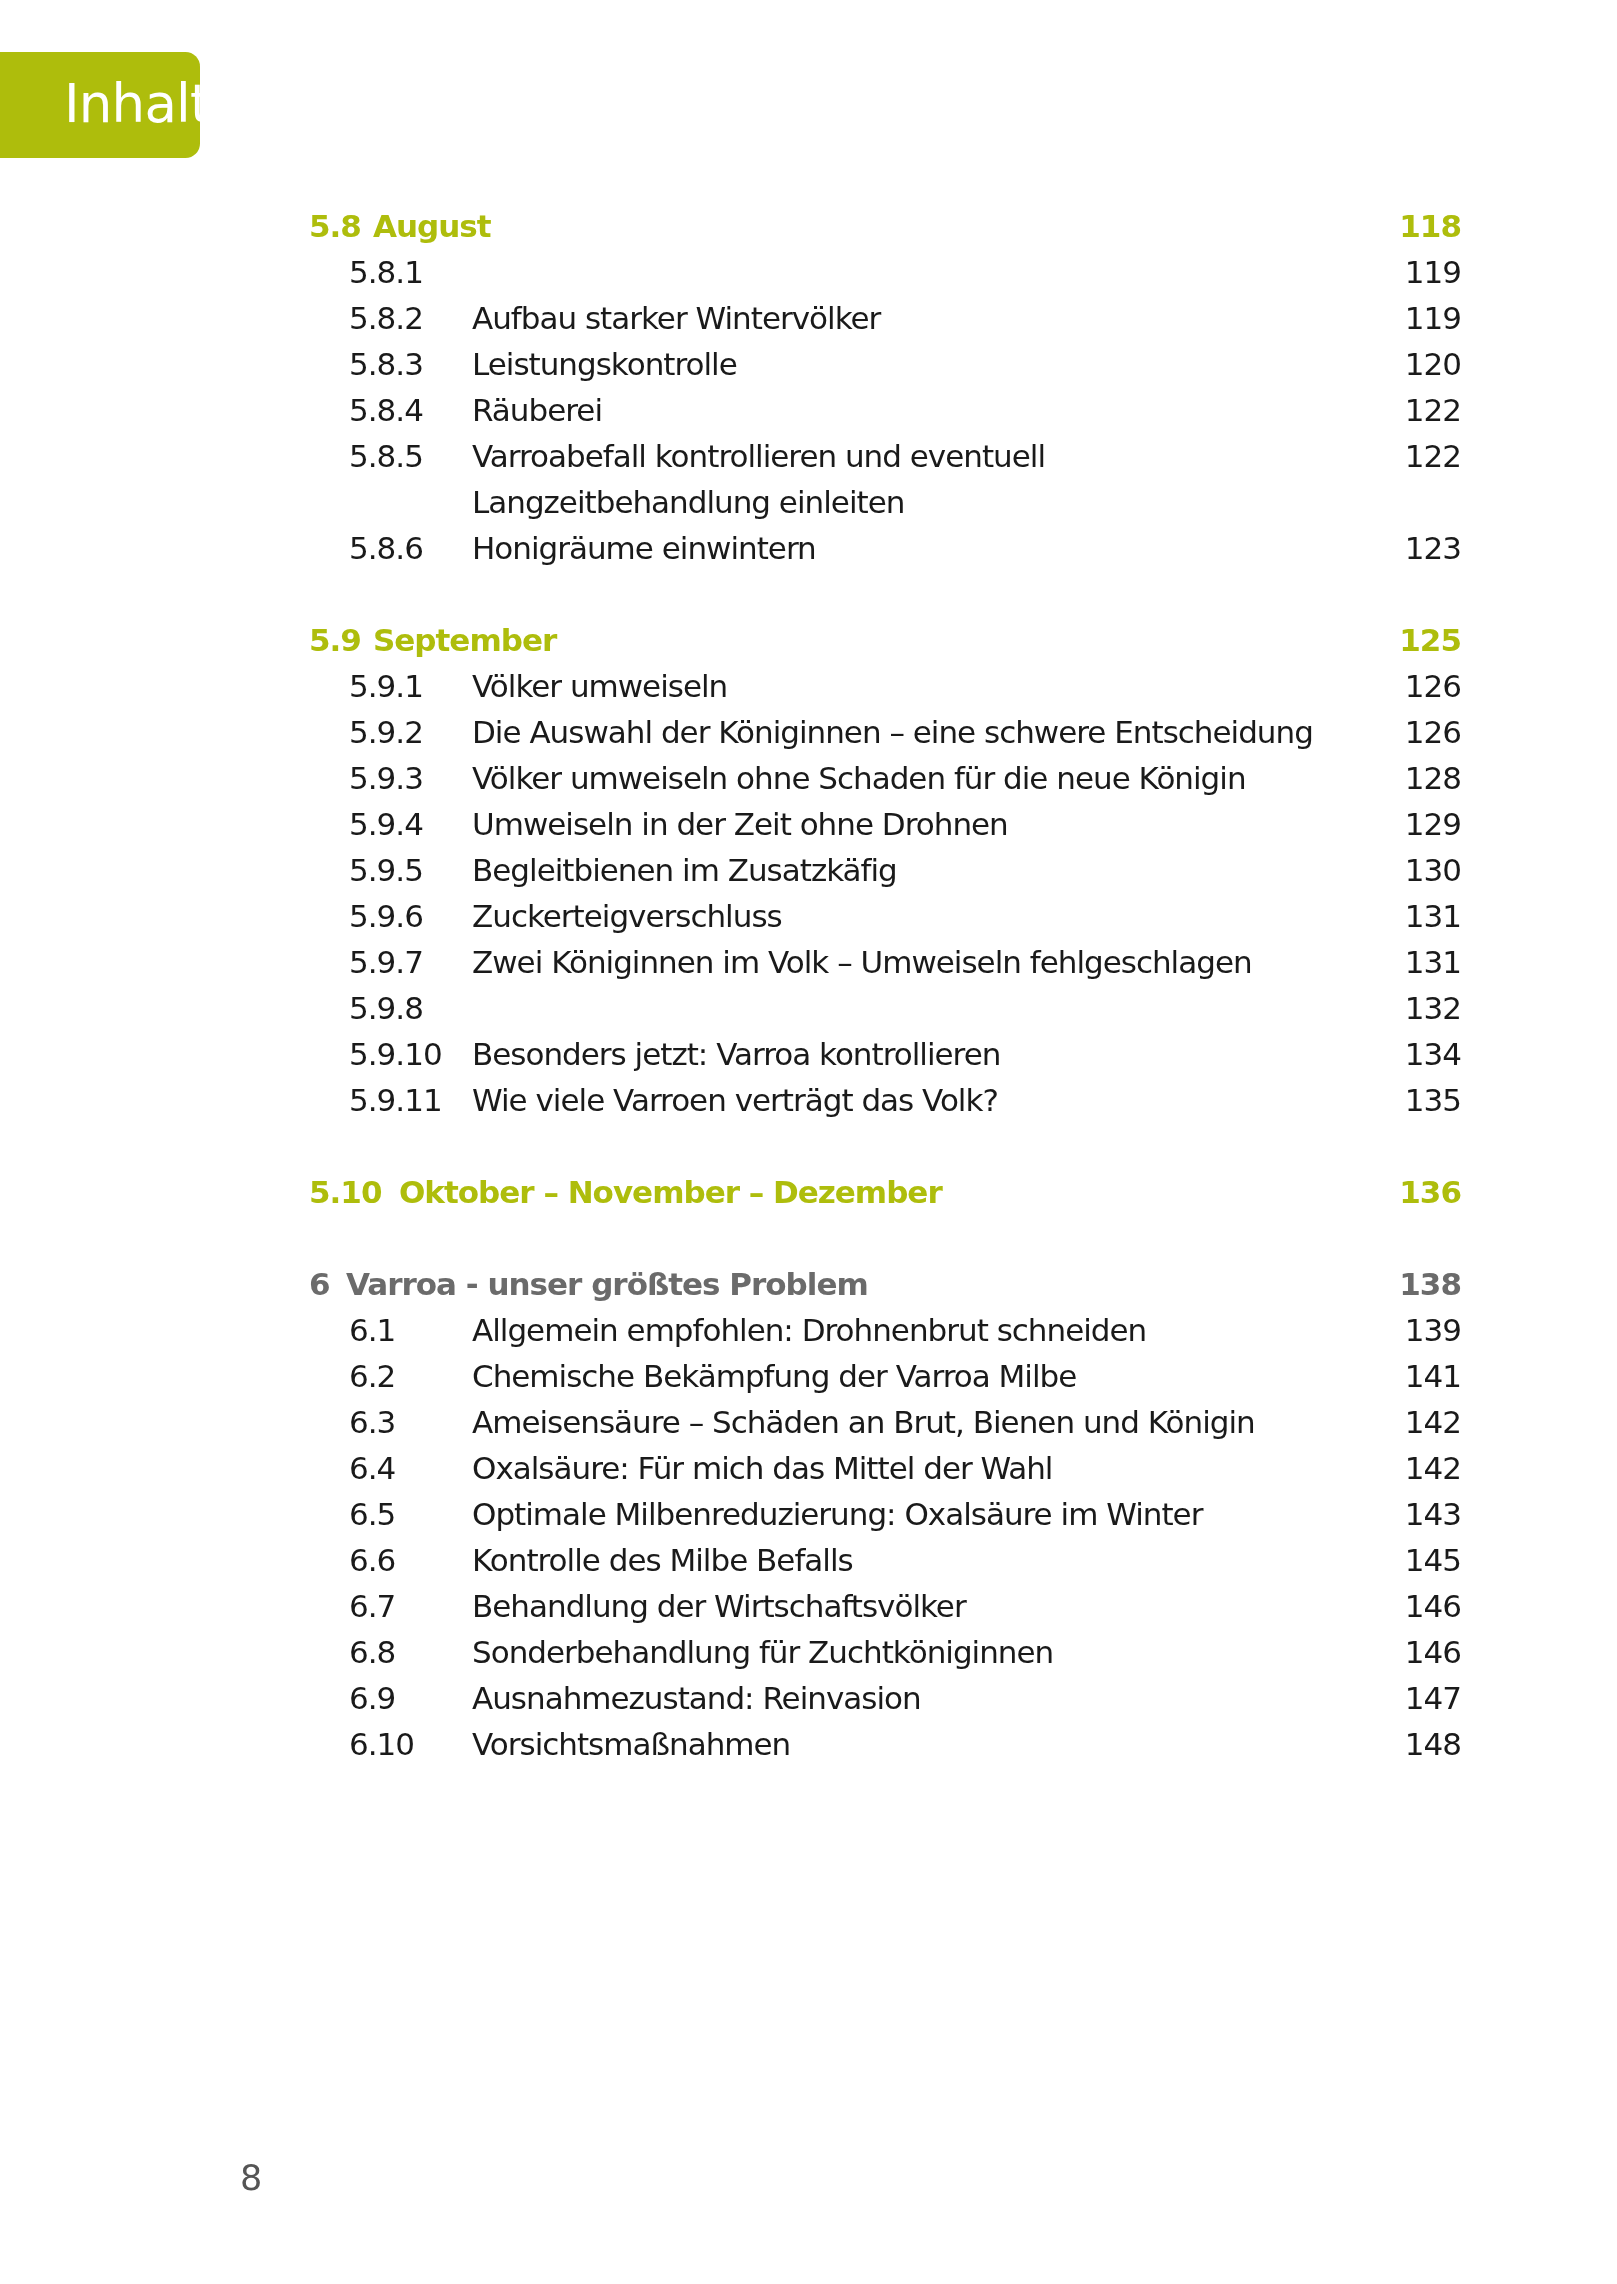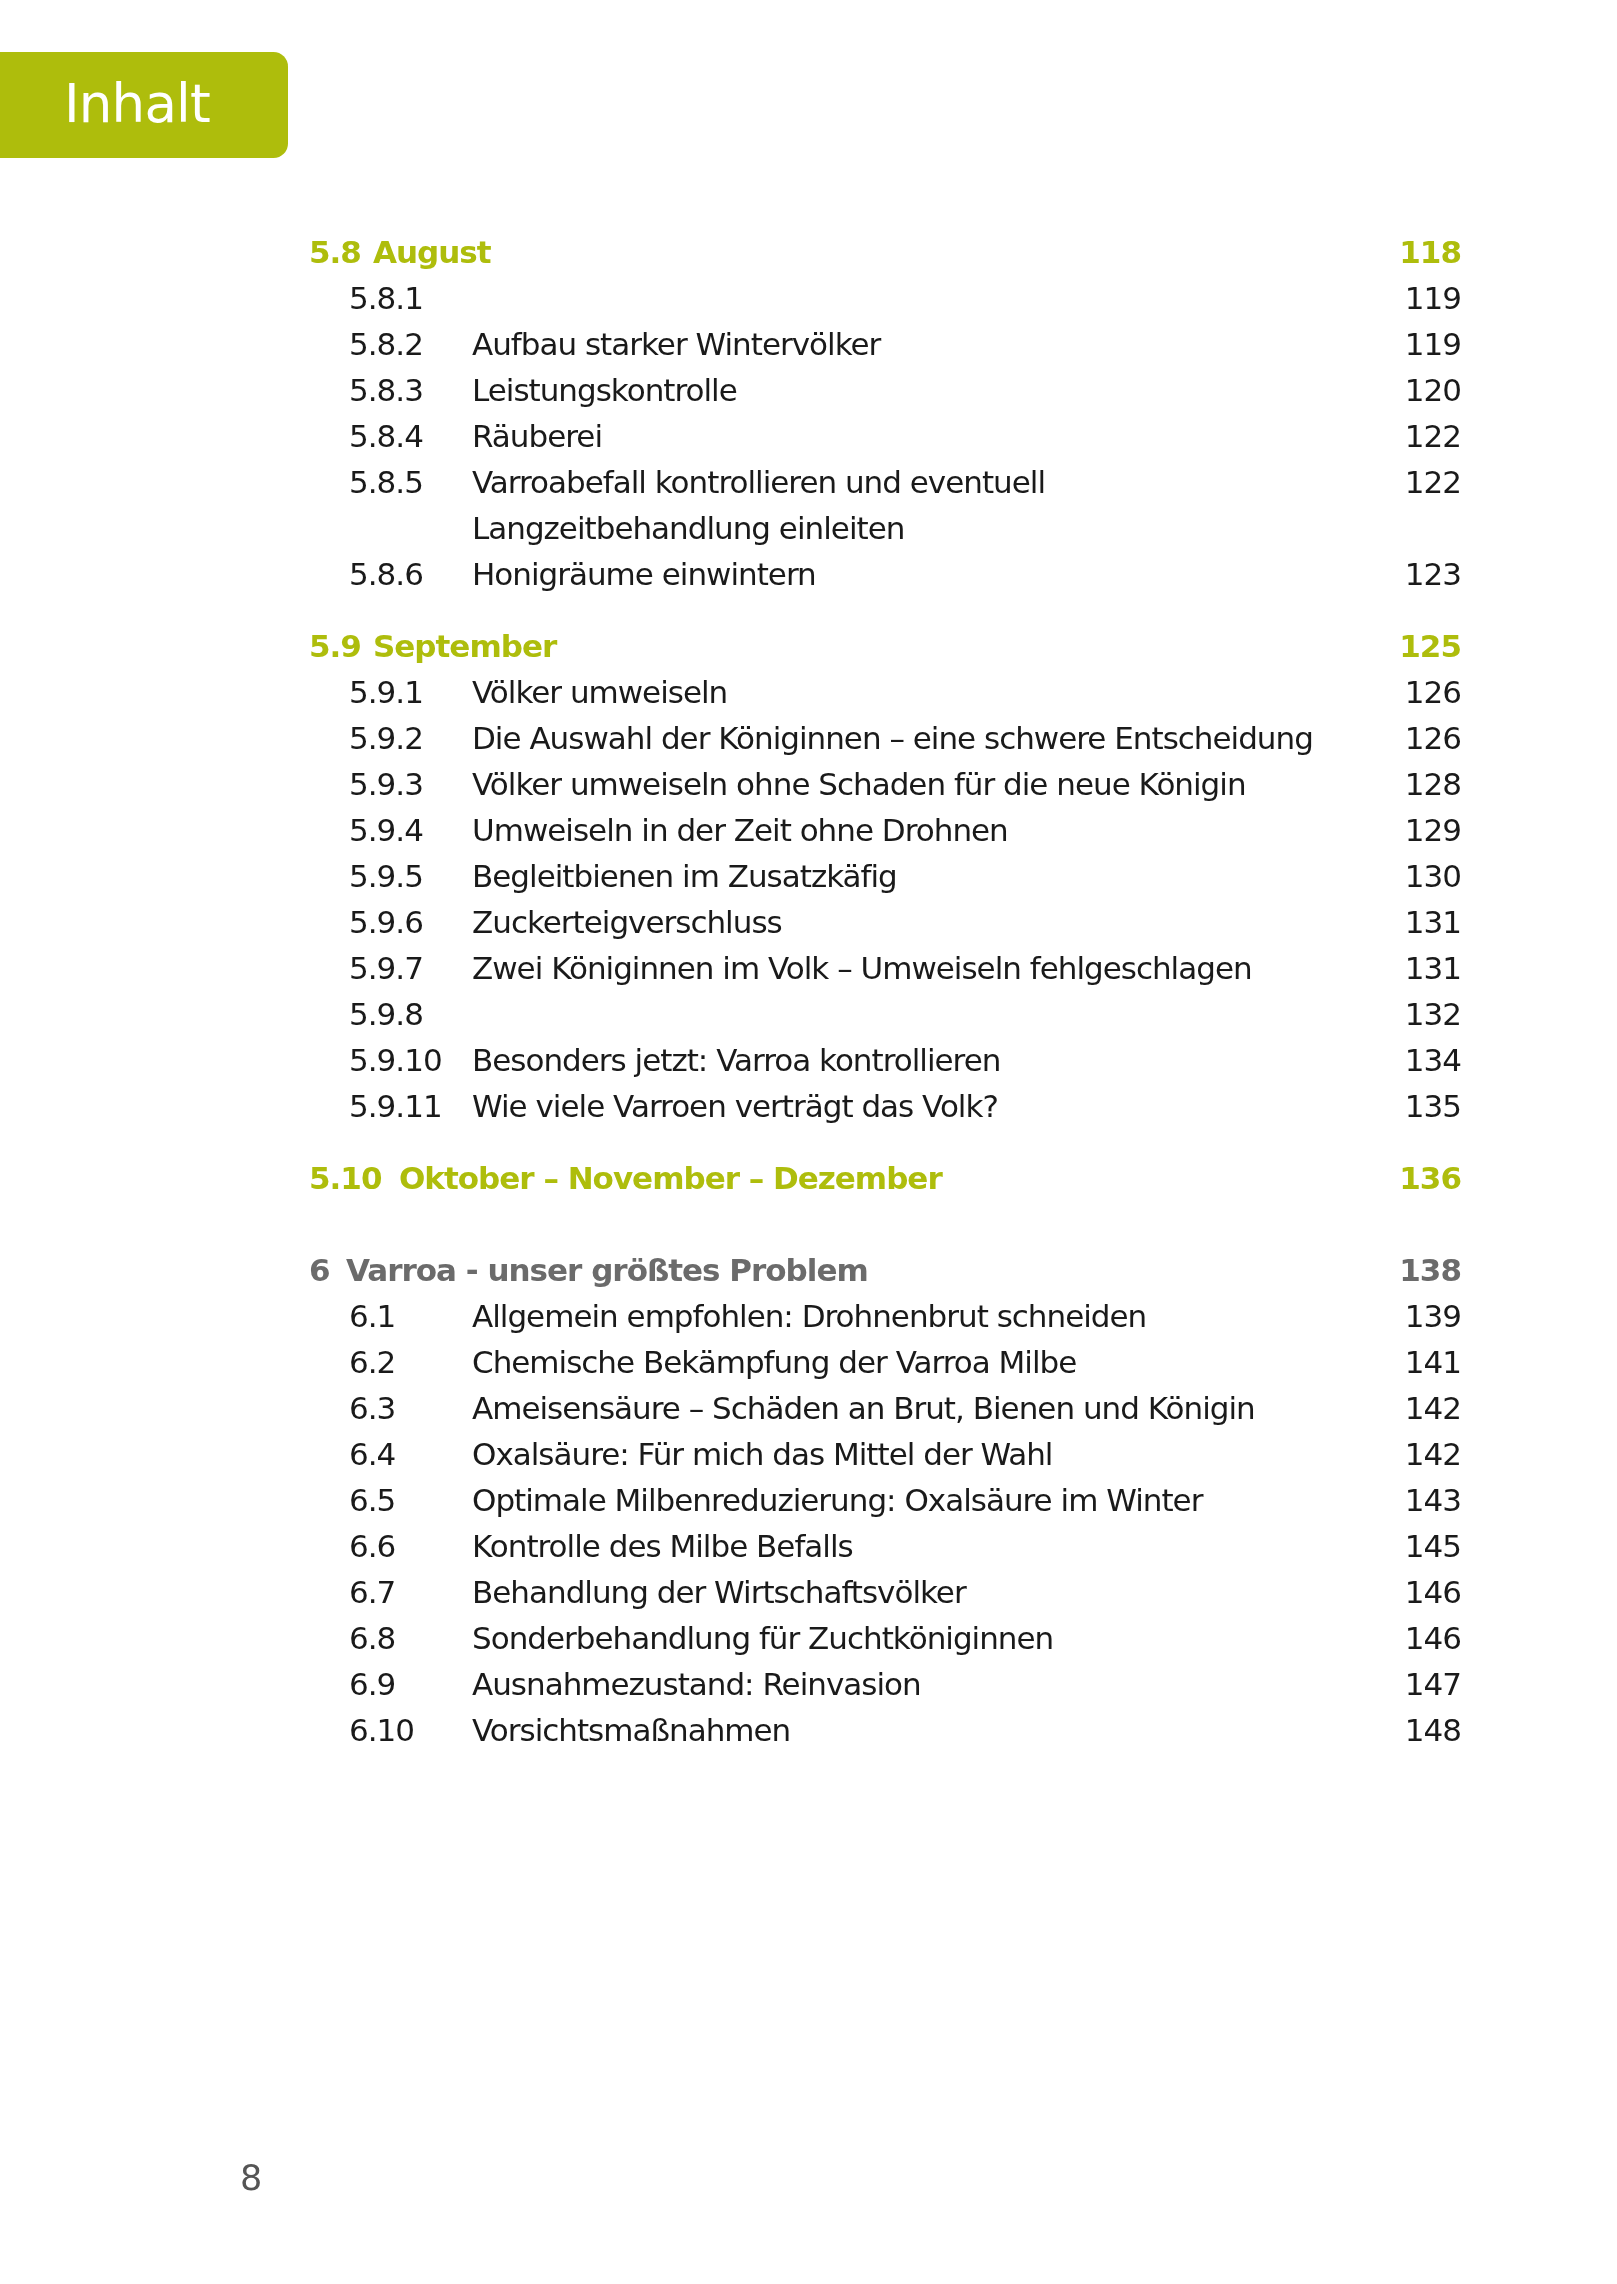--- a/index.html
+++ b/index.html
@@ -1,30 +1,30 @@
 <!DOCTYPE html>
 <html style="font-size:13px"><head>
 <meta charset="utf-8">
 <style>
   html, body { margin: 0; padding: 0; background: #ffffff; }
   body { width: 1618px; height: 2284px; position: relative; overflow: hidden;
          font-family: "Liberation Sans", sans-serif; color: #1a1a1a; }
-  .tab { position: absolute; left: 0; top: 52px; width: 288px; height: 106px;
+  .tab { position: absolute; left: 0; top: 52px; width: 200px; height: 106px;
          background: #aebd0c; border-radius: 0 14.5px 14.5px 0; }
   .tab span { position: absolute; left: 64px; top: 21px; color: #ffffff; font-size: 53px;
               font-family: "DejaVu Sans", sans-serif; font-weight: normal; letter-spacing: -0.8px; }
   .toc { position: absolute; left: 309px; top: 203px; width: 1152px; }
   .row { position: relative; height: 46px; font-size: 31px; line-height: 46px;
          font-family: "DejaVu Sans", sans-serif; letter-spacing: -1px; }
   .row.gap { margin-top: 46px; }
   .row .num { position: absolute; left: 40px; }
   .row .title { position: absolute; left: 163px; white-space: nowrap; }
   .row .page { position: absolute; right: 0; }
   .row.cont { }
-  .row.h1 { font-weight: bold; color: #aebd0c; margin-top: 26px; }
+  .row.h1 { font-weight: bold; color: #aebd0c; }
   .row.h1 .num { left: 0; }
   .row.h1 .title { left: 64px; }
   .row.h1.wide .title { left: 90px; }
   .row.h0 { font-weight: bold; color: #6b6b6b; }
   .row.h0 .num { left: 0; }
   .row.h0 .title { left: 37px; }
   .pageno { position: absolute; left: 240px; top: 2158px; font-size: 35px; color: #555555;
             font-family: "DejaVu Sans", sans-serif; }
 </style>
 </head>

